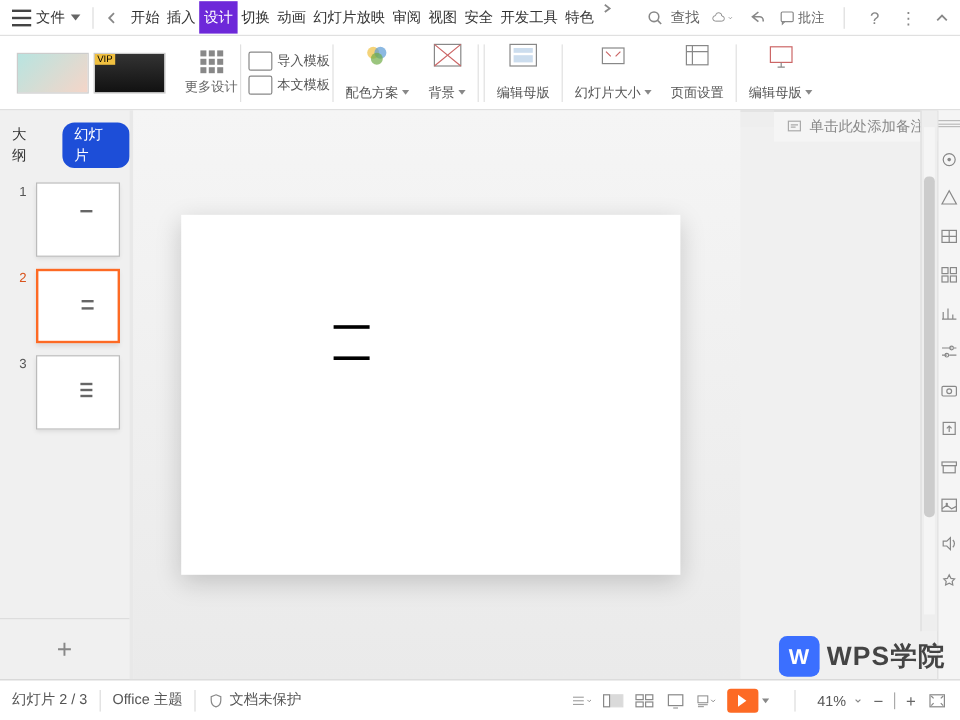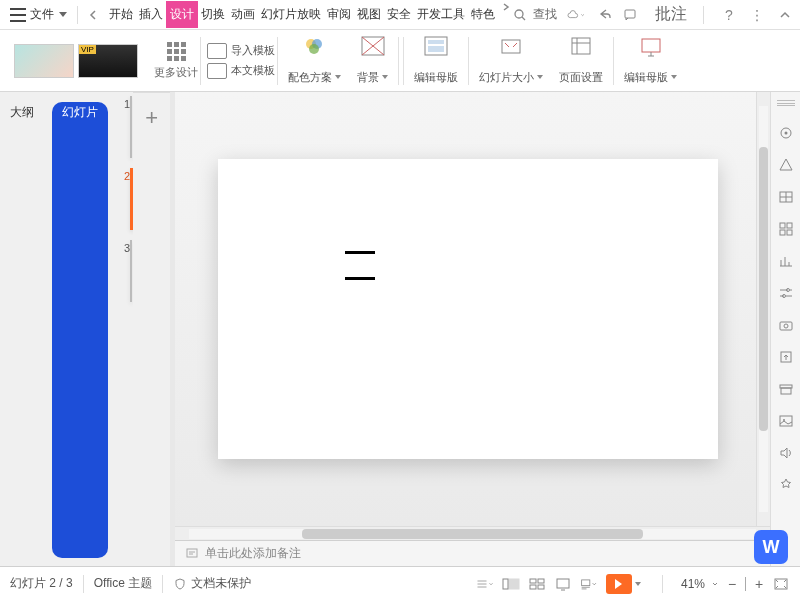--- a/index.html
+++ b/index.html
@@ -5,21 +5,21 @@
 *{margin:0;padding:0;box-sizing:border-box;font-family:"Microsoft YaHei","SimSun",sans-serif;-webkit-font-smoothing:antialiased}
 body{width:800px;height:600px;background:#f0f0f0;overflow:hidden;font-size:12px;color:#333}
 .top-bar{height:30px;background:#fff;border-bottom:1px solid #e0e0e0;display:flex;align-items:center;padding:0 6px}
 .menu-icon{width:16px;height:14px;display:inline-flex;flex-direction:column;justify-content:space-between;margin-right:4px}
 .menu-icon span{height:2px;background:#444}
 .file-btn{display:flex;align-items:center;padding:2px 4px;cursor:pointer}
 .file-btn::after{content:"";border-left:4px solid transparent;border-right:4px solid transparent;border-top:5px solid #666;margin-left:5px}
 .vsep{width:1px;height:18px;background:#ddd;margin:0 6px}
 .tab-nav{display:flex;margin-left:4px}
 .tab-nav span{padding:5px 3px;cursor:pointer;font-size:12px;white-space:nowrap}
-.tab-nav span.active{background:#ec4899;color:#fff;padding:5px 4px}
+.tab-nav span.active{background:#6d28d9;color:#fff;padding:5px 4px}
 .tab-more{width:12px;height:12px;margin-left:2px}
 .top-right{margin-left:auto;display:flex;align-items:center;gap:10px}
 .search-box{display:flex;align-items:center;color:#666;font-size:12px}
 .icon-btn{width:18px;height:18px;display:flex;align-items:center;justify-content:center;color:#666;cursor:pointer}
 .ribbon{height:62px;background:#fff;border-bottom:1px solid #d8d8d8;display:flex;align-items:center;padding:4px 6px}
 .ribbon-group{display:flex;flex-direction:column;align-items:center;justify-content:center;padding:0 8px;height:54px}
 .ribbon-group-lg{display:flex;flex-direction:column;align-items:center;padding:0 8px;height:54px;justify-content:space-between;padding-bottom:3px;cursor:pointer}
 .ribbon-group-lg .ico{width:28px;height:26px;display:flex;align-items:center;justify-content:center}
 .ribbon-group-lg .lbl{font-size:11px;color:#555;display:flex;align-items:center}
 .ribbon-group-lg .lbl.dd::after{content:"";border-left:3px solid transparent;border-right:3px solid transparent;border-top:4px solid #888;margin-left:3px}
@@ -29,34 +29,34 @@
 .thumb-item.dark{background:linear-gradient(#333,#111)}
 .vip-badge{position:absolute;top:0;left:0;background:#f0c040;color:#000;font-size:8px;padding:0 2px}
 .more-design{display:flex;flex-direction:column;align-items:center;margin-left:8px;cursor:pointer}
 .more-design .grid{display:grid;grid-template-columns:repeat(3,5px);grid-template-rows:repeat(3,5px);gap:2px}
 .more-design .grid i{background:#888}
 .more-design .t{font-size:11px;color:#666;margin-top:4px}
 .tmpl-btns{display:flex;flex-direction:column;gap:4px;margin-left:4px}
 .tmpl-btn{display:flex;align-items:center;gap:4px;font-size:11px;color:#555;cursor:pointer}
 .tmpl-btn .ic{width:20px;height:16px;border:1.5px solid #888;border-radius:2px;position:relative}
 .workspace{display:flex;height:474px;background:#f0f0f0}
-.sidebar{width:170px;display:flex;flex-direction:row}
+.sidebar{width:170px;display:flex;flex-direction:column}
 .tab-switch{display:flex;justify-content:center;gap:8px;padding:10px 0 8px}
 .tab-switch span{padding:2px 10px;font-size:12px;cursor:pointer}
 .tab-switch span.active{background:#1d4ed8;color:#fff;border-radius:10px}
 .slides-list{flex:1;overflow-y:auto;padding:4px 8px 4px 16px}
 .slide-item{display:flex;align-items:flex-start;margin-bottom:10px}
 .slide-num{width:14px;font-size:11px;color:#555;padding-top:2px}
 .slide-num.sel{color:#d9541e}
 .slide-thumb{flex:1;height:62px;background:#fff;border:1px solid #bbb;box-shadow:0 2px 4px rgba(0,0,0,0.1);position:relative}
 .slide-thumb.sel{border:2px solid #fd6a24}
 .slide-thumb .mini{position:absolute;left:36px;width:10px;height:1.5px;background:#666}
 .add-slide{display:flex;justify-content:center;padding:12px;font-size:22px;color:#888;cursor:pointer;border-top:1px solid #ddd}
 .sidebar-resize{width:5px;background:#e8e8e8;cursor:col-resize}
-.canvas-area{flex:1;display:flex;flex-direction:column;position:relative}
+.canvas-area{flex:1;display:flex;flex-direction:row;position:relative}
 .canvas-wrap{flex:1;display:flex;align-items:center;justify-content:center;padding:30px 50px 30px 40px;overflow:auto;background:linear-gradient(#f5f5f5,#eaeaea)}
 .slide-canvas{width:500px;height:300px;background:#fff;box-shadow:0 6px 20px rgba(0,0,0,0.18);position:relative}
 .slide-canvas .line{position:absolute;left:127px;width:30px;height:3px;background:#000}
 .hscroll{height:14px;background:#eee;border-top:1px solid #ddd;display:flex;align-items:center}
 .hscroll .track{flex:1;height:10px;background:#f5f5f5;margin:0 14px;position:relative}
 .hscroll .thumb{position:absolute;left:20%;width:60%;height:100%;background:#ccc;border-radius:4px}
 .vscroll{position:absolute;right:0;top:0;bottom:40px;width:14px;background:#eee;border-left:1px solid #ddd}
 .vscroll .track{position:absolute;top:14px;bottom:14px;left:2px;right:2px;background:#f5f5f5}
 .vscroll .thumb{position:absolute;top:10%;height:70%;width:100%;background:#ccc;border-radius:4px}
 .notes-bar{height:26px;border-top:1px solid #d0d0d0;background:#f5f5f5;display:flex;align-items:center;padding:0 10px;color:#888;font-size:12px;gap:6px}
@@ -133,21 +133,21 @@
     <div class="icon-btn">
         <svg width="16" height="16" viewBox="0 0 16 16">
           <path d="M10 3l-5 4 5 4M5 7h6a3 3 0 013 3v1" stroke="#888" fill="none" stroke-width="1.3"></path>
         </svg>
       </div>
     <div class="icon-btn" style="width:auto">
         <svg width="14" height="14" viewBox="0 0 14 14">
           <rect x="2" y="2" width="10" height="8" rx="1" stroke="#888" fill="none"></rect>
           <path d="M5 10l-2 2v-2" stroke="#888" fill="none"></path>
         </svg>
-        <span style="margin-left:18px;font-size:16px">批注</span>
+        <span style="margin-left:2px;font-size:11px">批注</span>
       </div>
     <div class="vsep"></div>
     <div class="icon-btn" style="font-size:14px;color:#888">?</div>
     <div class="icon-btn" style="font-size:14px;color:#888">⋮</div>
     <div class="icon-btn">
         <svg width="14" height="14" viewBox="0 0 14 14">
           <path d="M3 9l4-4 4 4" stroke="#888" fill="none" stroke-width="1.5"></path>
         </svg>
       </div>
   </div>
@@ -454,13 +454,14 @@
             <rect x="2" y="2" width="12" height="10" stroke="#888" fill="none"></rect>
             <path d="M5 5l-2-2M11 5l2-2M5 9l-2 2M11 9l2 2" stroke="#888"></path>
           </svg>
         </div>
     </div>
   </div>
 </div>
 
 <div class="watermark">
   <div class="wlogo">W</div>
+  <div class="wtext">WPS学院</div>
 </div>
 
 </body></html>

